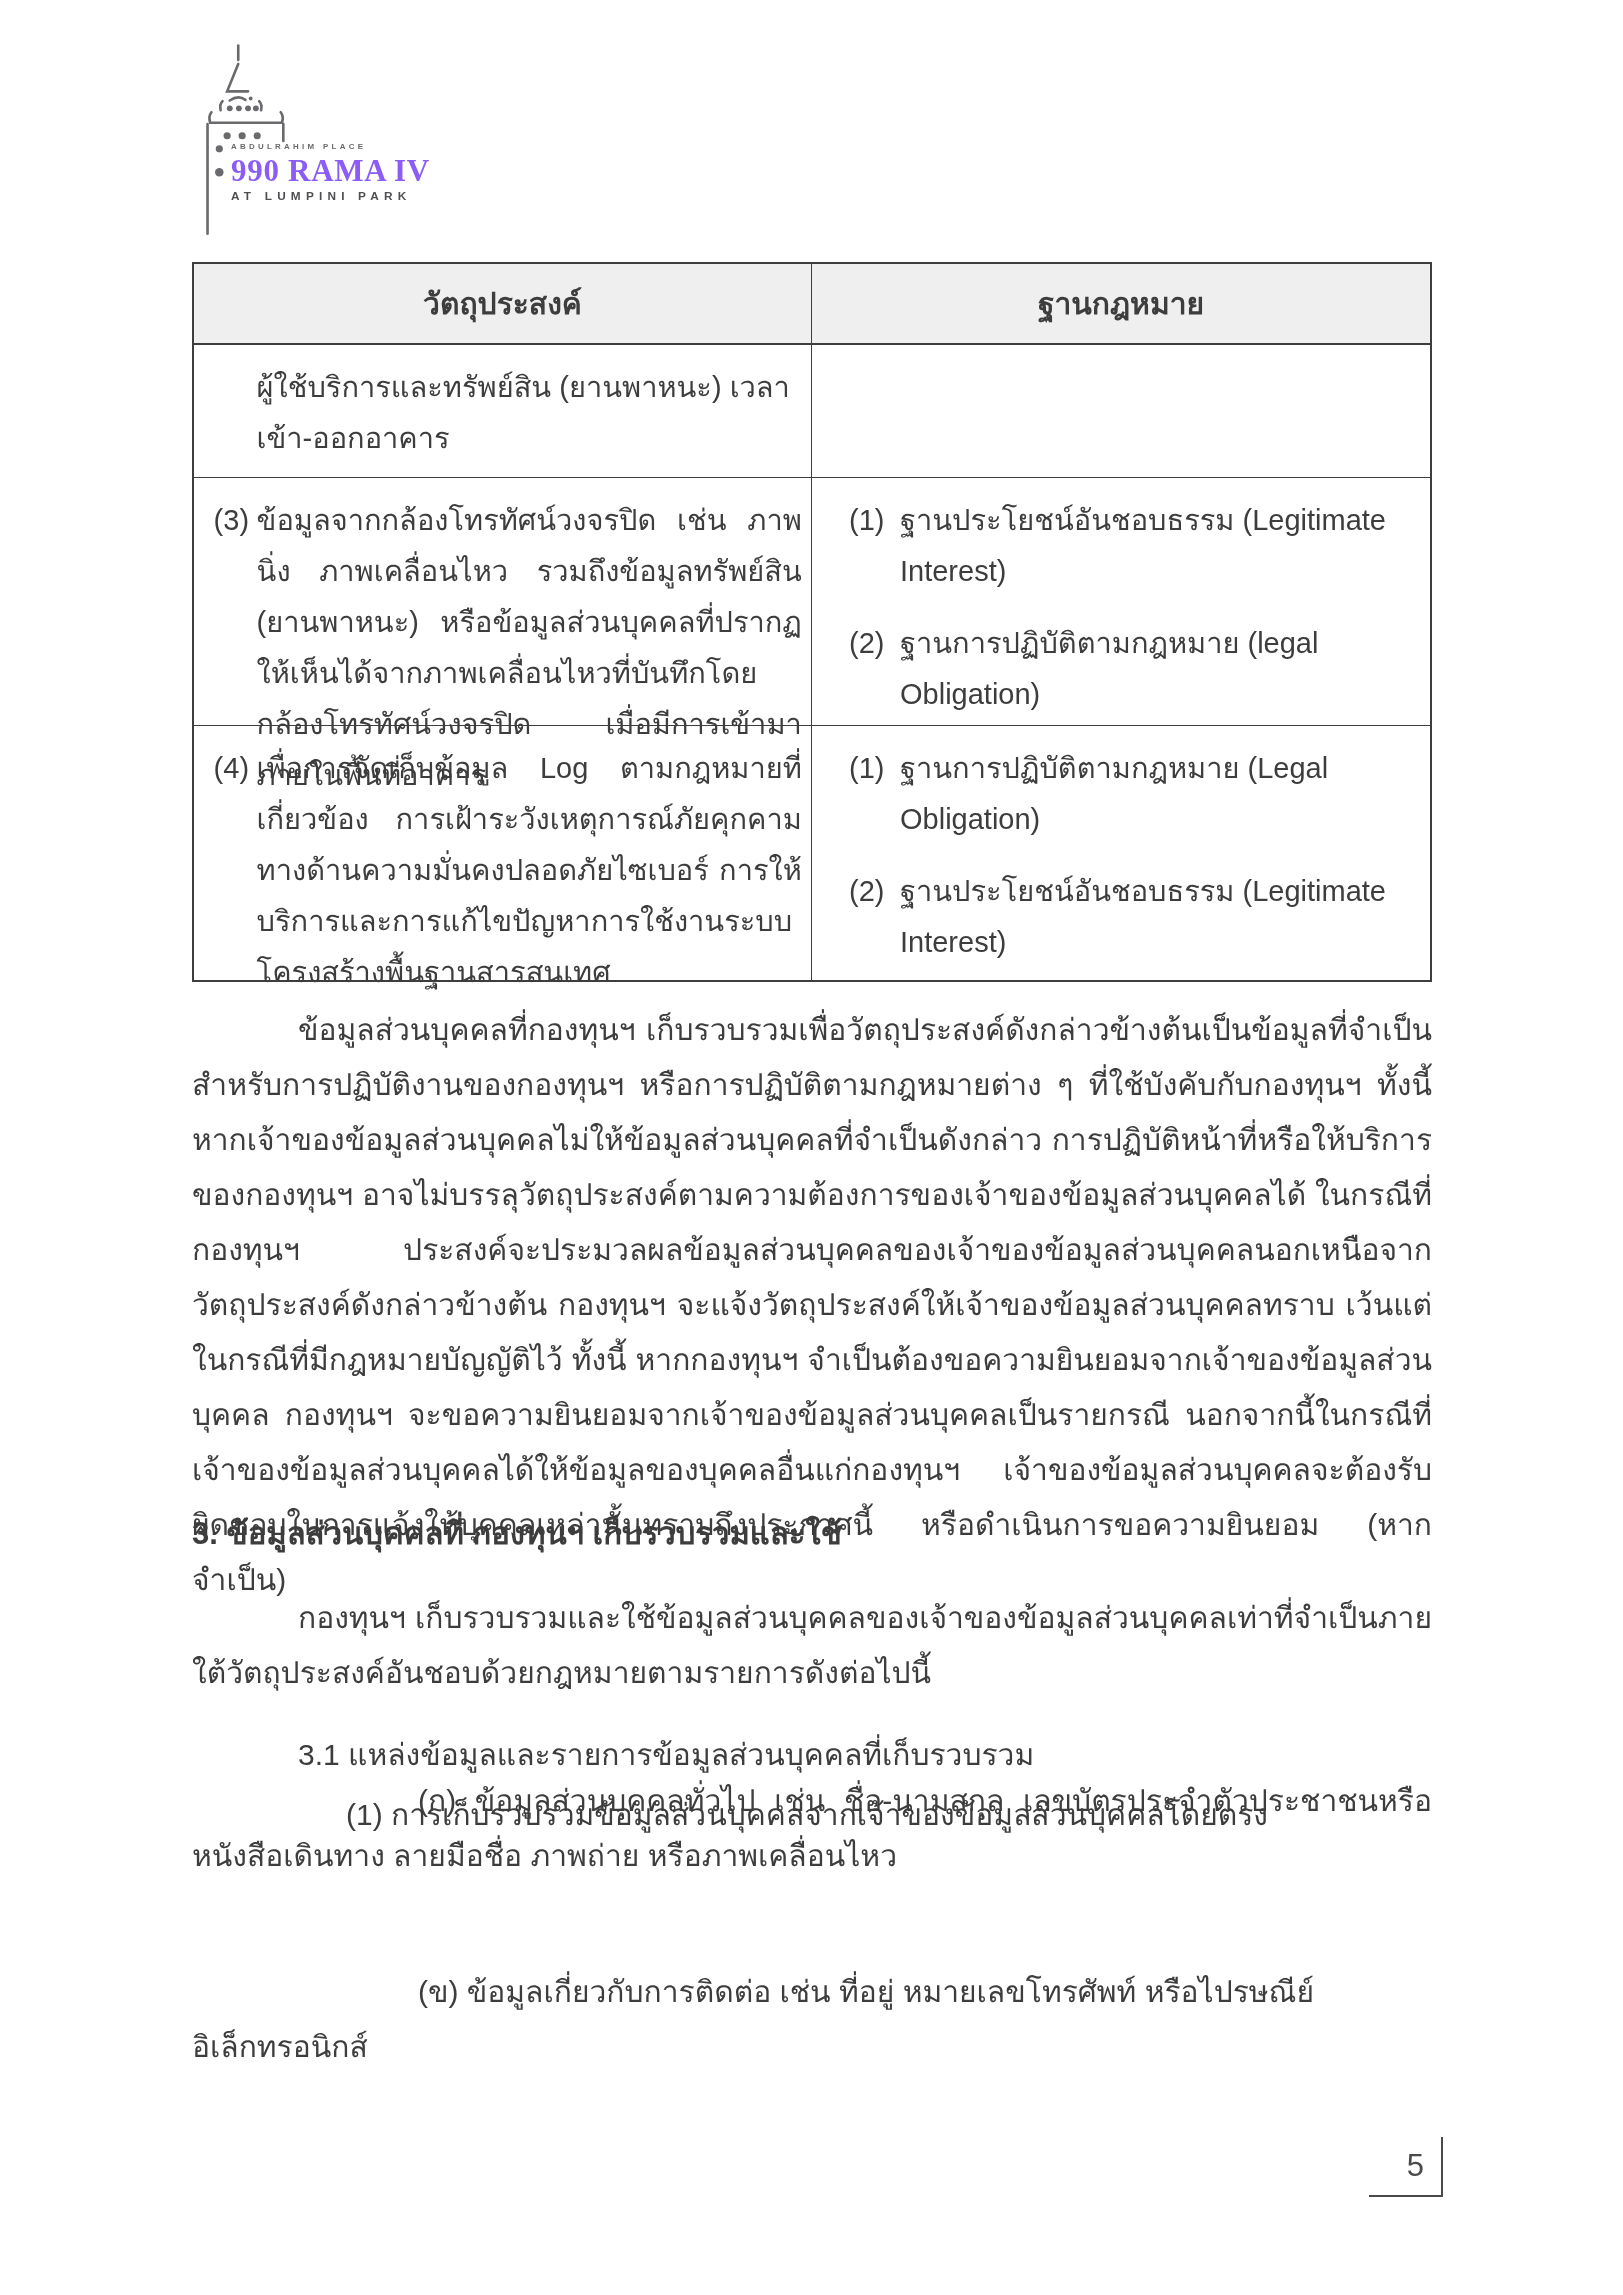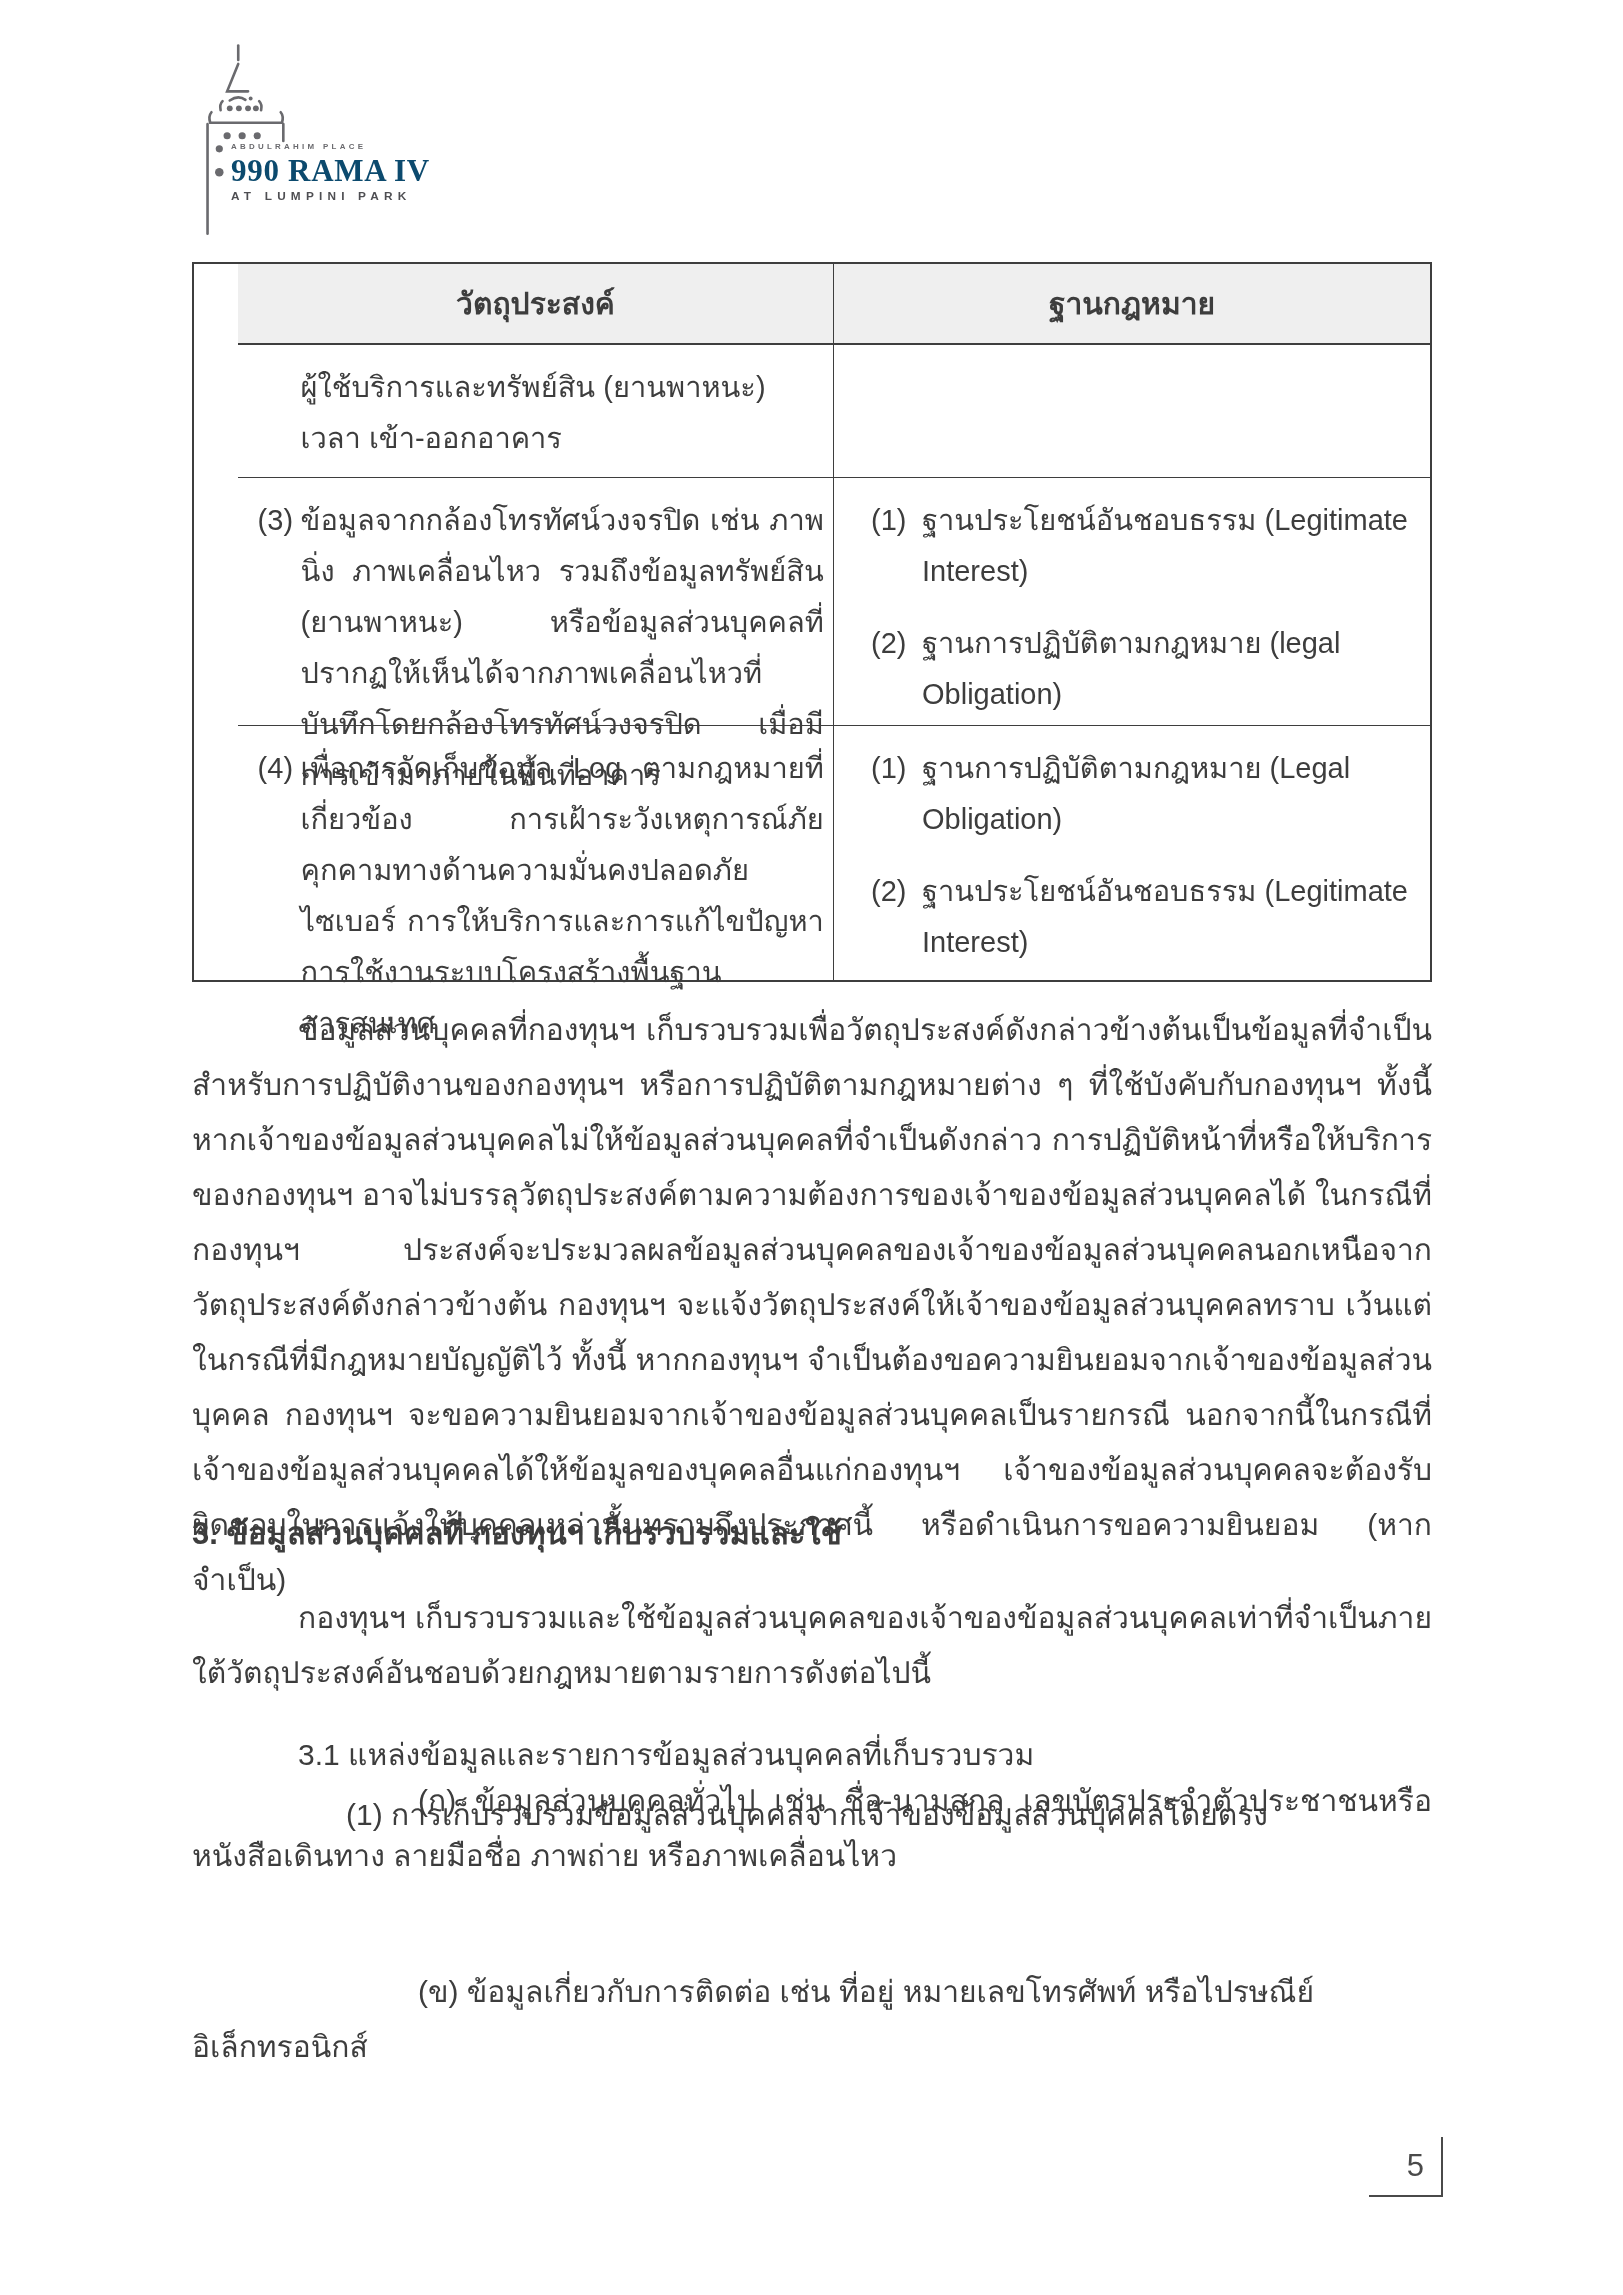--- a/index.html
+++ b/index.html
@@ -5,26 +5,26 @@
   html,body{margin:0;padding:0;background:#e8e8e8;}
   .page{
     position:relative; width:1623px; height:2295px; background:#ffffff;
     font-family:"Liberation Sans", sans-serif; color:#3d3d3d; overflow:hidden;
   }
   
   .logo{position:absolute; left:201px; top:43px; width:236px; height:203px; color:#57575b;}
   .logo svg{position:absolute; left:0; top:0;}
   .logo-text{position:absolute; left:30px; top:99px; white-space:nowrap;}
   .logo-l1{font-size:7.9px; letter-spacing:3.3px; font-weight:bold; color:#6a6a6e; margin-bottom:3.9px;}
-  .logo-l2{font-family:"Liberation Serif", serif; font-size:31px; font-weight:bold; letter-spacing:0.7px; color:#0c4a6e; line-height:31px;}
+  .logo-l2{font-family:"Liberation Serif", serif; font-size:31px; font-weight:bold; letter-spacing:0.7px; color:#8b5cf6; line-height:31px;}
   .logo-l3{font-size:11.8px; letter-spacing:5.2px; font-weight:bold; color:#4e4e52; margin-top:3px;}
   
   .tbl{
     position:absolute; left:192px; top:262px; width:1240px;
-    border:2px solid #3e3e3e; box-sizing:border-box; font-size:29px; line-height:51px;padding-left:44px;
+    border:2px solid #3e3e3e; box-sizing:border-box; font-size:29px; line-height:51px;
   }
   .thead{display:flex; background:#efefef; border-bottom:2.6px solid #3e3e3e; box-sizing:border-box; height:81px;}
   .th{width:50%; display:flex; align-items:center; justify-content:center; font-weight:bold; font-size:30px;}
   .th-left{border-right:1.3px solid #3e3e3e; box-sizing:border-box;}
   .tr{display:flex;}
   .tr + .tr{border-top:1.3px solid #3e3e3e;}
   .td{box-sizing:border-box;}
   .td-purpose{width:50%; border-right:1.3px solid #3e3e3e; padding:17px 9.2px 0 19.6px; position:relative;}
   .td-legal{width:50%; padding:17px 15.7px 0 37px;}
   .row-cont{height:132px;}

